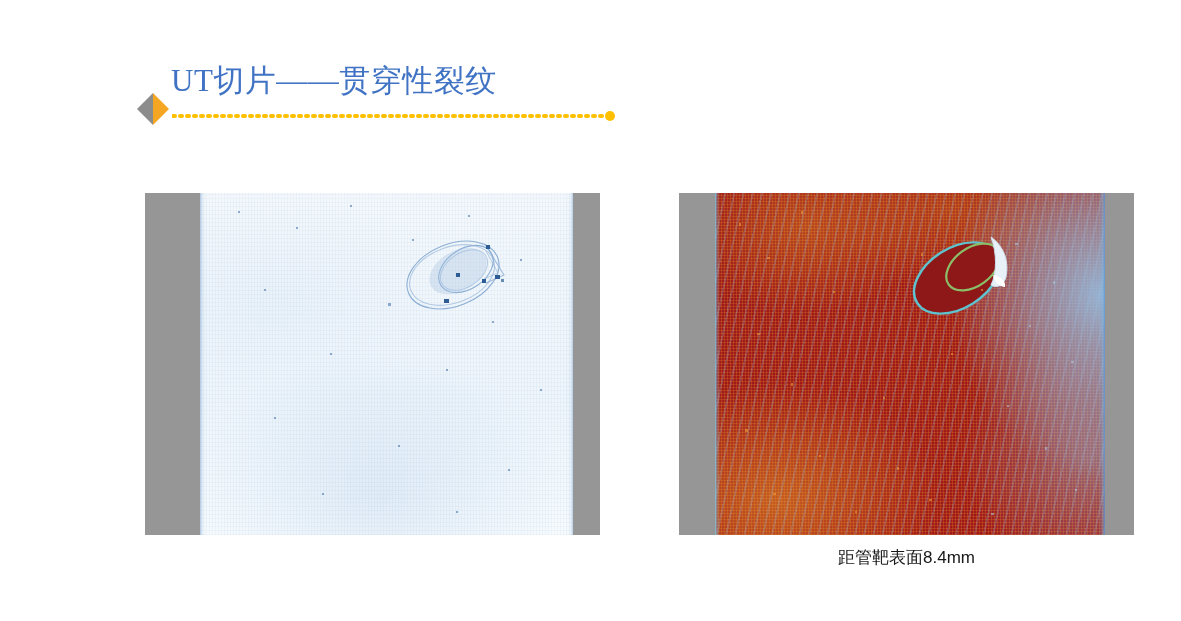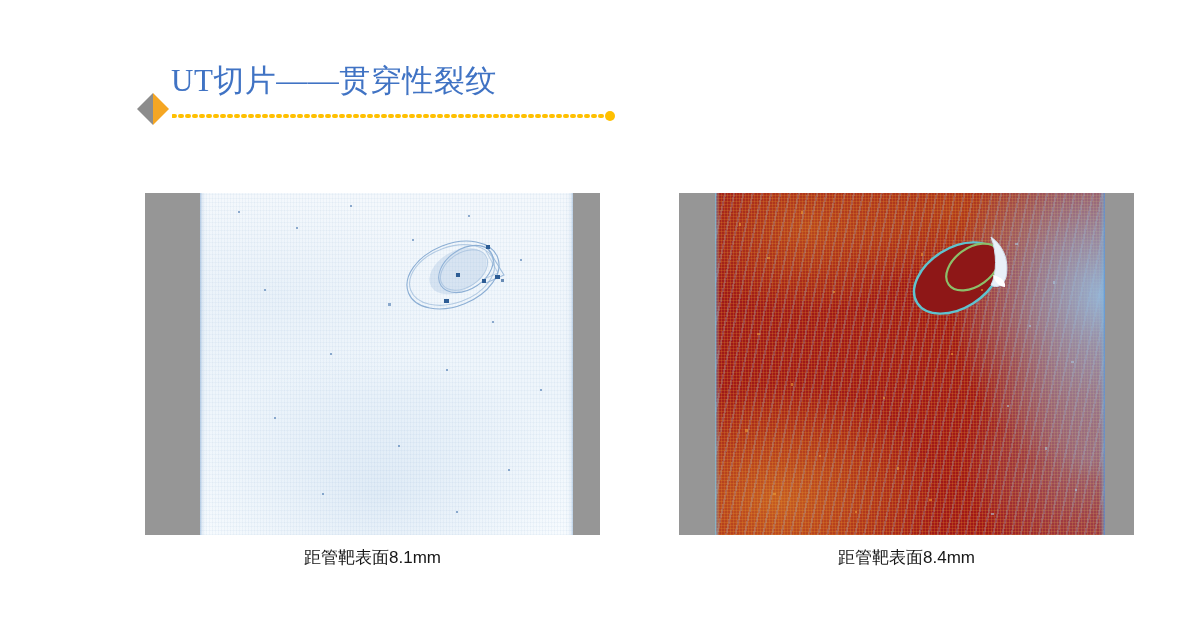--- a/index.html
+++ b/index.html
@@ -182,21 +182,20 @@
         <rect x="340" y="196" width="2" height="2"></rect>
         <rect x="74" y="224" width="2" height="2"></rect>
         <rect x="198" y="252" width="2" height="2"></rect>
         <rect x="308" y="276" width="2" height="2"></rect>
         <rect x="122" y="300" width="2" height="2"></rect>
         <rect x="256" y="318" width="2" height="2"></rect>
       </g>
     </svg>
   </div>
 
-  <div class="scan-caption">距管靶表面8.1mm</div>
 </div>
 
 <div id="figure-right" class="figure">
 
   <div id="scan-right" class="scan">
     <div class="field"></div>
 
     <svg class="defect" style="left:226px; top:30px;" width="130" height="105" viewBox="0 0 130 105">
       <g>
         <ellipse cx="52" cy="55" rx="47" ry="30" transform="rotate(-32 52 55)" fill="#8e1717" stroke="#5fc3cf" stroke-width="2.4"></ellipse>

